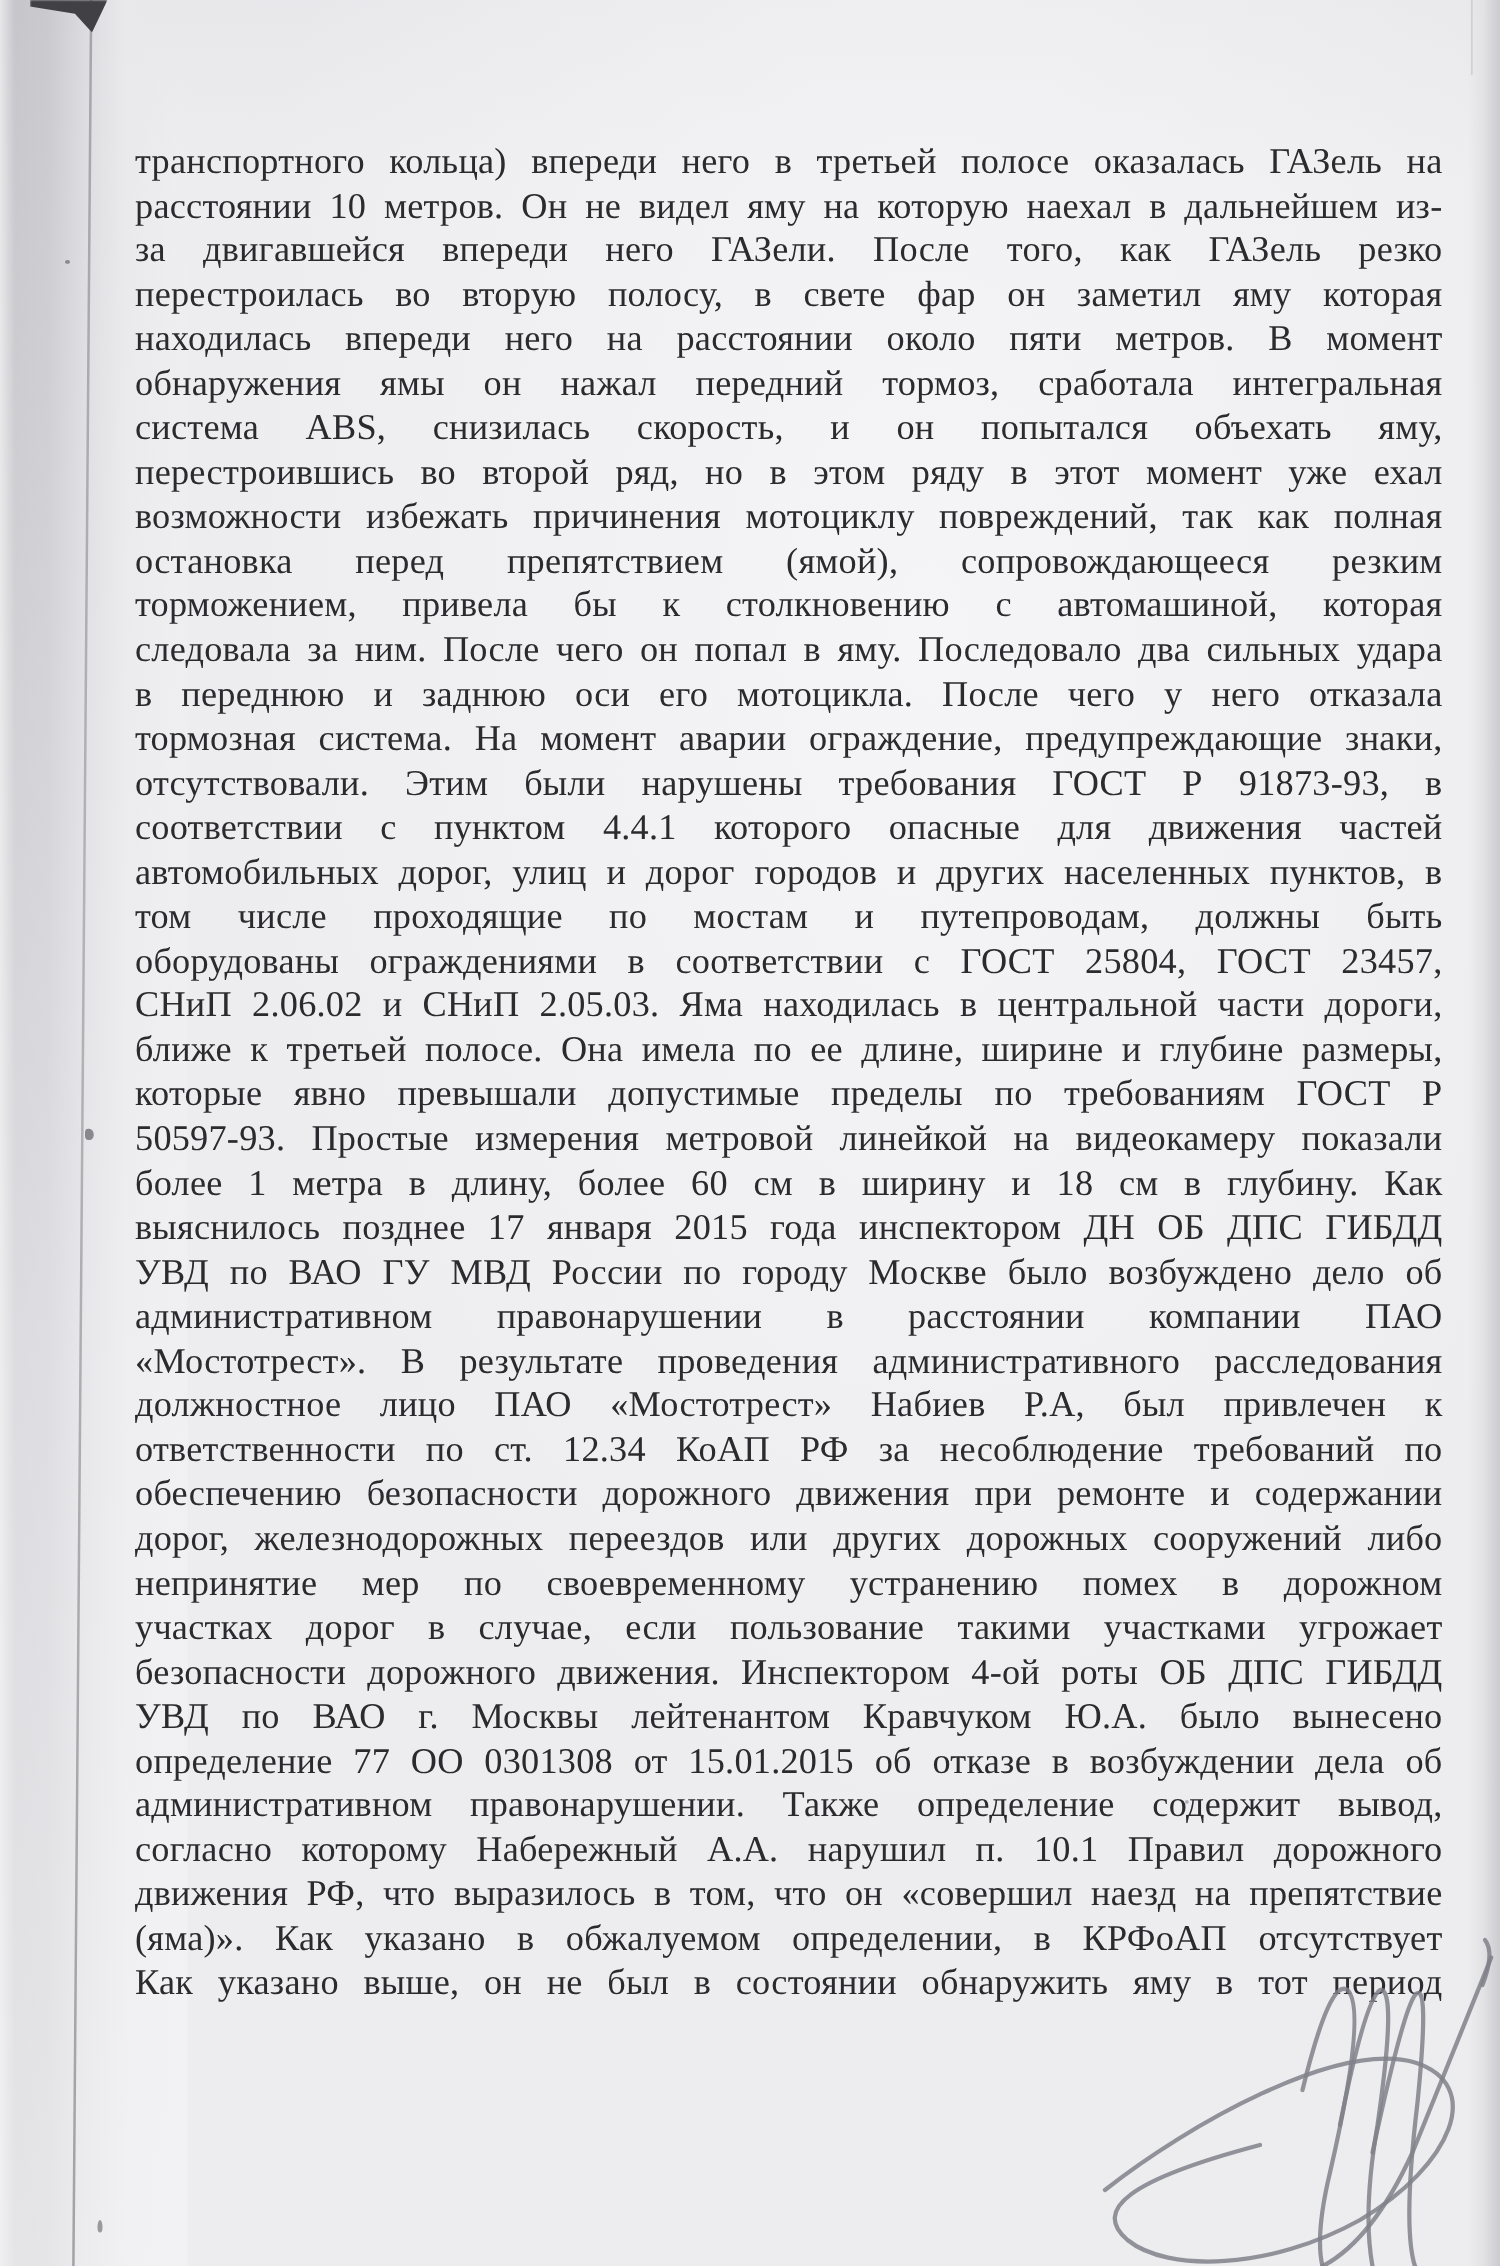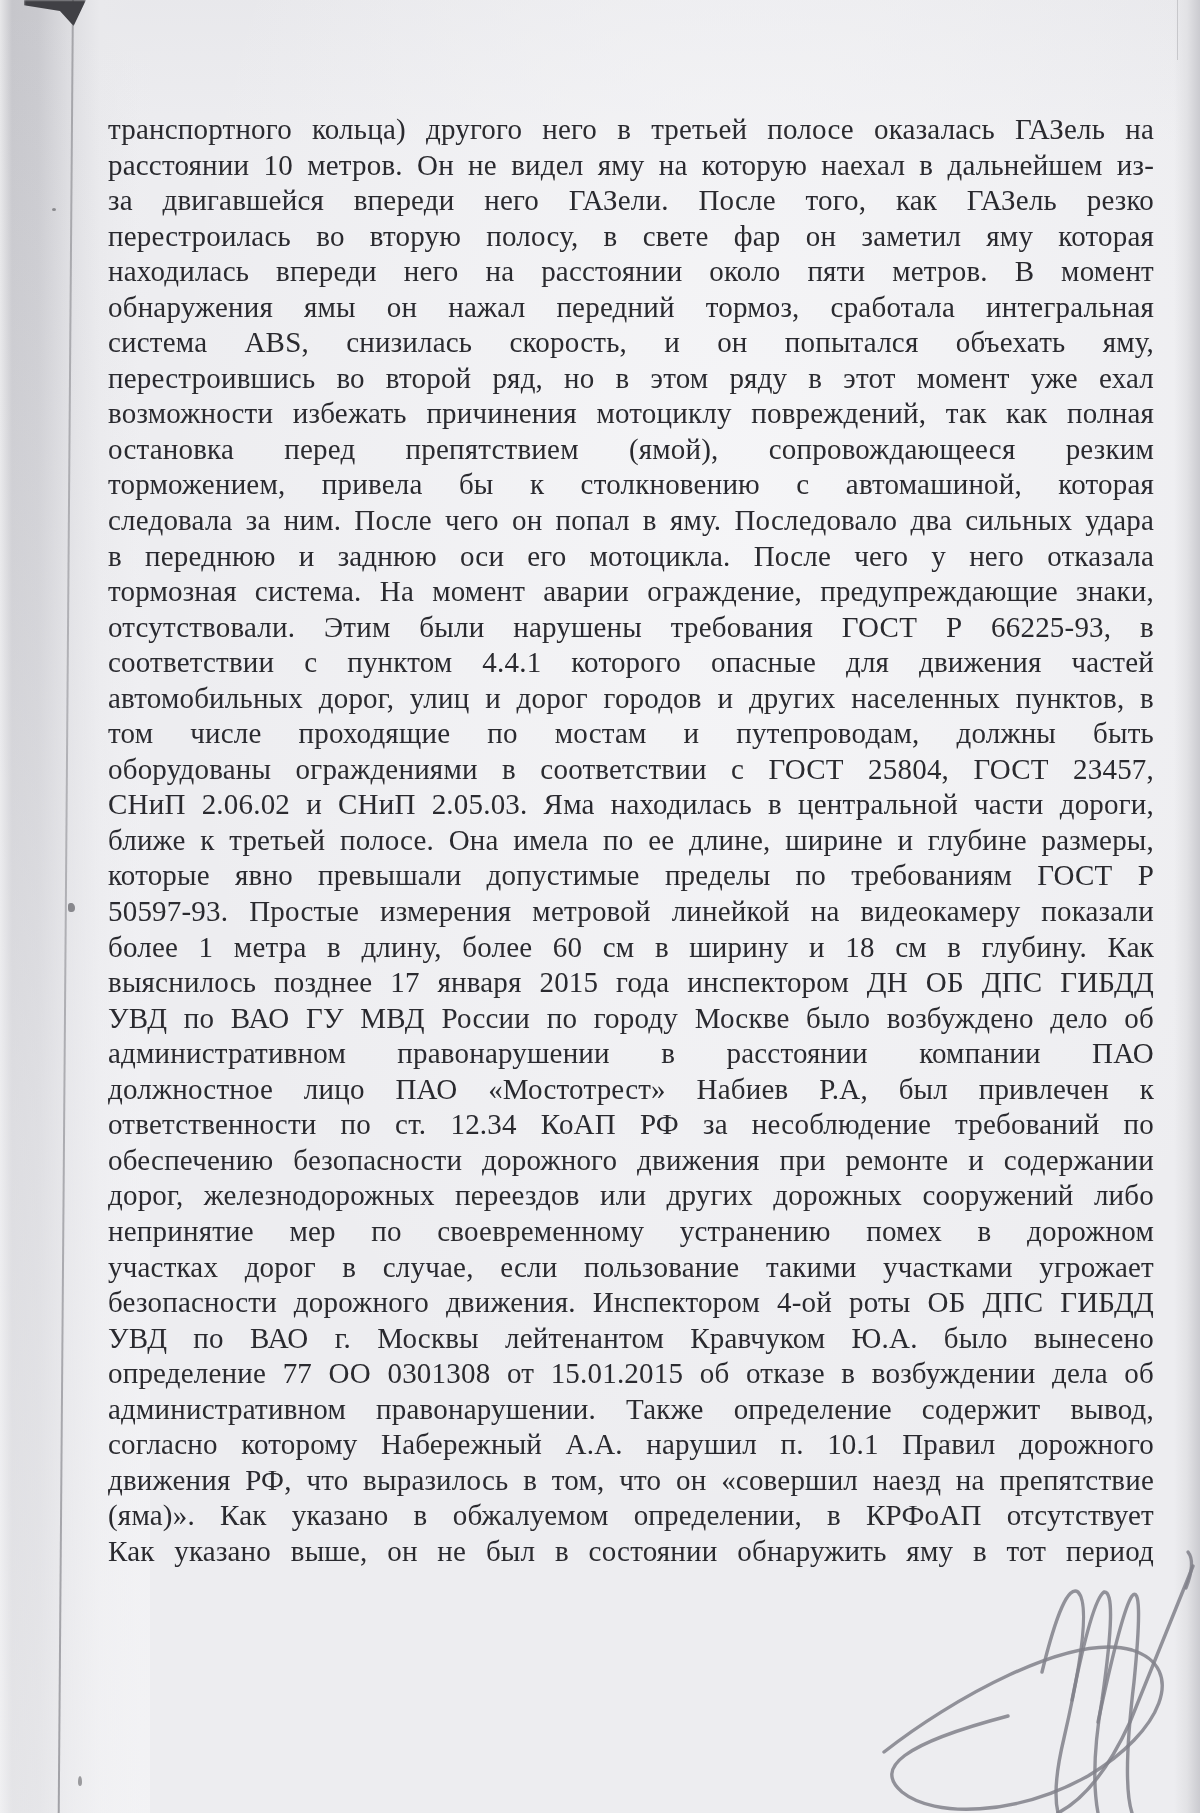--- a/index.html
+++ b/index.html
@@ -89,47 +89,48 @@
   <div class="corner"></div>
   <div class="edge-right"></div>
   <div class="edge-right-line"></div>
 
   <div class="speck s1"></div>
   <div class="speck s2"></div>
   <div class="speck s3"></div>
   <div class="speck s4"></div>
 
   <div class="text-block">
-      <div class="text-line">транспортного кольца) другого него в третьей полосе оказалась ГАЗель на</div>
+      <div class="text-line">транспортного кольца) впереди него в третьей полосе оказалась ГАЗель на</div>
       <div class="text-line">расстоянии 10 метров. Он не видел яму на которую наехал в дальнейшем из-</div>
       <div class="text-line">за двигавшейся впереди него ГАЗели. После того, как ГАЗель резко</div>
       <div class="text-line">перестроилась во вторую полосу, в свете фар он заметил яму которая</div>
       <div class="text-line">находилась впереди него на расстоянии около пяти метров. В момент</div>
       <div class="text-line">обнаружения ямы он нажал передний тормоз, сработала интегральная</div>
       <div class="text-line">система ABS, снизилась скорость, и он попытался объехать яму,</div>
       <div class="text-line">перестроившись во второй ряд, но в этом ряду в этот момент уже ехал</div>
       <div class="text-line">возможности избежать причинения мотоциклу повреждений, так как полная</div>
       <div class="text-line">остановка перед препятствием (ямой), сопровождающееся резким</div>
       <div class="text-line">торможением, привела бы к столкновению с автомашиной, которая</div>
       <div class="text-line">следовала за ним. После чего он попал в яму. Последовало два сильных удара</div>
       <div class="text-line">в переднюю и заднюю оси его мотоцикла. После чего у него отказала</div>
       <div class="text-line">тормозная система. На момент аварии ограждение, предупреждающие знаки,</div>
-      <div class="text-line">отсутствовали. Этим были нарушены требования ГОСТ Р 66225-93, в</div>
+      <div class="text-line">отсутствовали. Этим были нарушены требования ГОСТ Р 91873-93, в</div>
       <div class="text-line">соответствии с пунктом 4.4.1 которого опасные для движения частей</div>
       <div class="text-line">автомобильных дорог, улиц и дорог городов и других населенных пунктов, в</div>
       <div class="text-line">том числе проходящие по мостам и путепроводам, должны быть</div>
       <div class="text-line">оборудованы ограждениями в соответствии с ГОСТ 25804, ГОСТ 23457,</div>
       <div class="text-line">СНиП 2.06.02 и СНиП 2.05.03. Яма находилась в центральной части дороги,</div>
       <div class="text-line">ближе к третьей полосе. Она имела по ее длине, ширине и глубине размеры,</div>
       <div class="text-line">которые явно превышали допустимые пределы по требованиям ГОСТ Р</div>
       <div class="text-line">50597-93. Простые измерения метровой линейкой на видеокамеру показали</div>
       <div class="text-line">более 1 метра в длину, более 60 см в ширину и 18 см в глубину. Как</div>
       <div class="text-line">выяснилось позднее 17 января 2015 года инспектором ДН ОБ ДПС ГИБДД</div>
       <div class="text-line">УВД по ВАО ГУ МВД России по городу Москве было возбуждено дело об</div>
       <div class="text-line">административном правонарушении в расстоянии компании ПАО</div>
+      <div class="text-line">«Мостотрест». В результате проведения административного расследования</div>
       <div class="text-line">должностное лицо ПАО «Мостотрест» Набиев Р.А, был привлечен к</div>
       <div class="text-line">ответственности по ст. 12.34 КоАП РФ за несоблюдение требований по</div>
       <div class="text-line">обеспечению безопасности дорожного движения при ремонте и содержании</div>
       <div class="text-line">дорог, железнодорожных переездов или других дорожных сооружений либо</div>
       <div class="text-line">непринятие мер по своевременному устранению помех в дорожном</div>
       <div class="text-line">участках дорог в случае, если пользование такими участками угрожает</div>
       <div class="text-line">безопасности дорожного движения. Инспектором 4-ой роты ОБ ДПС ГИБДД</div>
       <div class="text-line">УВД по ВАО г. Москвы лейтенантом Кравчуком Ю.А. было вынесено</div>
       <div class="text-line">определение 77 ОО 0301308 от 15.01.2015 об отказе в возбуждении дела об</div>
       <div class="text-line">административном правонарушении. Также определение содержит вывод,</div>

